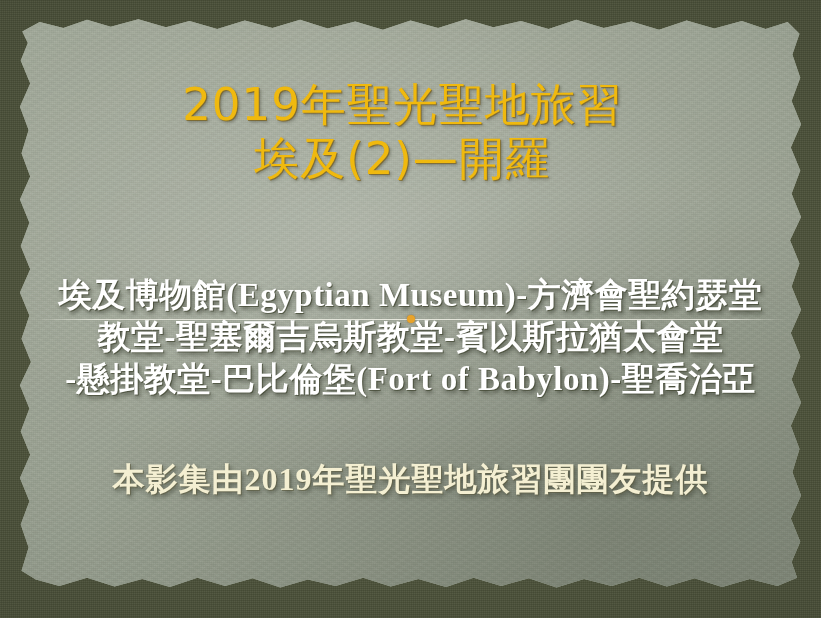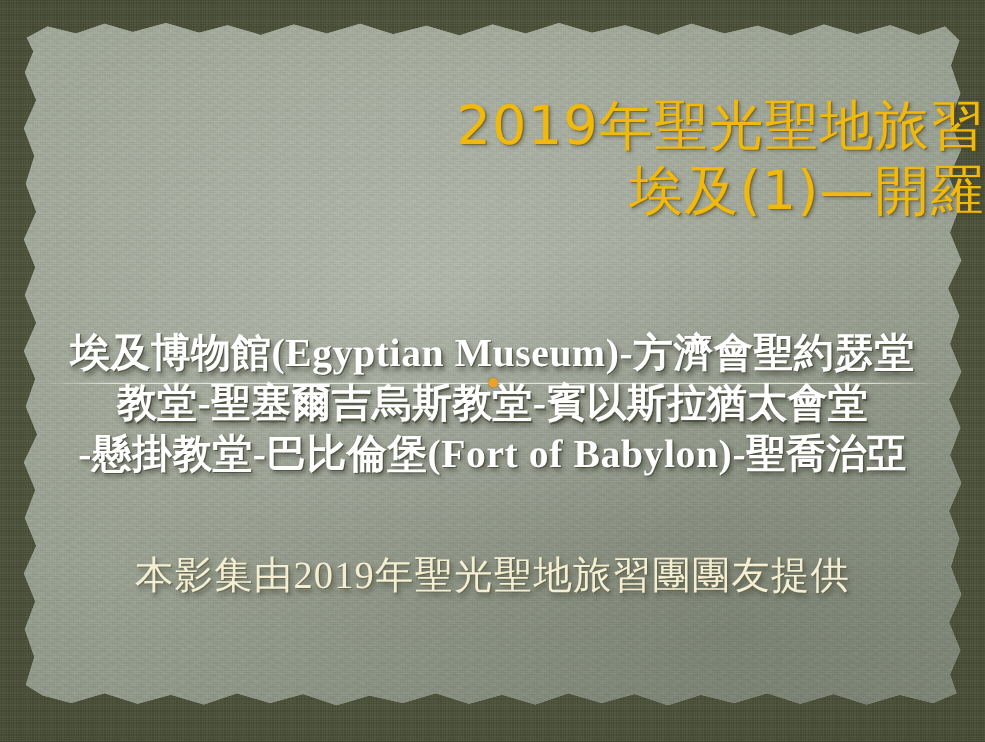--- a/index.html
+++ b/index.html
@@ -100,22 +100,21 @@
     position: absolute;
     inset: 0;
     z-index: 5;
     text-align: center;
   }
 
   #title-block {
     position: absolute;
     top: 78px;
     left: 0;
-    right: 0;
-    text-align: right;
+    right: 16px;
   }
   .title-line {
     color: #f0b90e;
     font-family: "DejaVu Sans", "Liberation Sans", sans-serif;
     font-size: 45px;
     line-height: 54px;
     letter-spacing: 1px;
     font-weight: 400;
     text-shadow:
       1px 1px 0 rgba(120,85,0,.55),
@@ -180,21 +179,21 @@
     position: absolute;
     top: 455px;
     left: 0;
     right: 0;
   }
   .credit-line {
     color: #f4efd2;
     font-family: "Liberation Serif", "DejaVu Serif", serif;
     font-size: 32px;
     line-height: 48px;
-    font-weight: 400;
+    font-weight: 700;
     letter-spacing: 1px;
     white-space: nowrap;
     text-shadow:
       1px 1px 0 rgba(95,95,70,.70),
       2px 3px 4px rgba(40,44,30,.50);
   }
 </style>
 </head>
 <body>
 
@@ -204,21 +203,21 @@
 
   <div id="paper">
     <div id="paper-texture"></div>
     <div id="paper-shade"></div>
   </div>
 
   <div id="content">
 
     <div id="title-block">
       <div class="title-line">2019年聖光聖地旅習</div>
-      <div class="title-line">埃及(1)—開羅</div>
+      <div class="title-line">埃及(2)—開羅</div>
     </div>
 
     <div id="body-block">
       <div class="body-line">埃及博物館(Egyptian Museum)-方濟會聖約瑟堂</div>
       <div class="body-line">教堂-聖塞爾吉烏斯教堂-賓以斯拉猶太會堂</div>
       <div class="body-line">-懸掛教堂-巴比倫堡(Fort of Babylon)-聖喬治亞</div>
     </div>
 
     <div id="divider">
       <div class="rule"></div>

